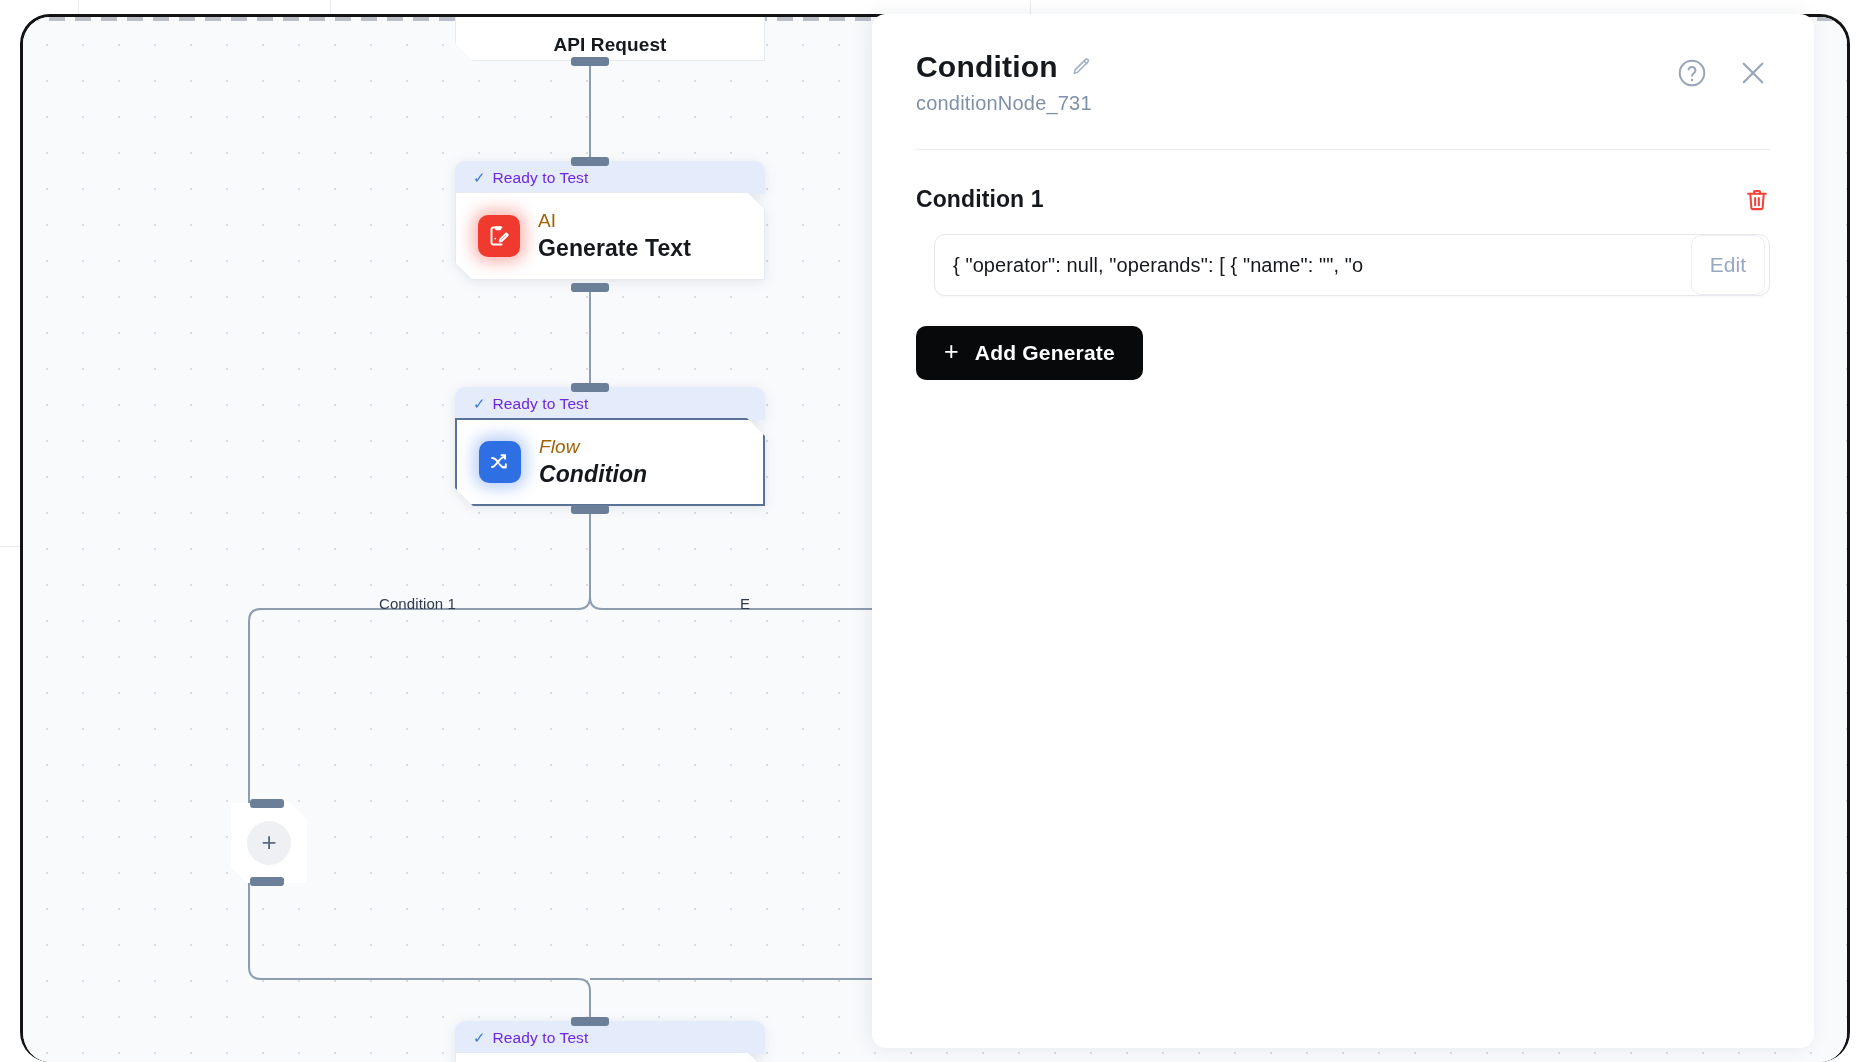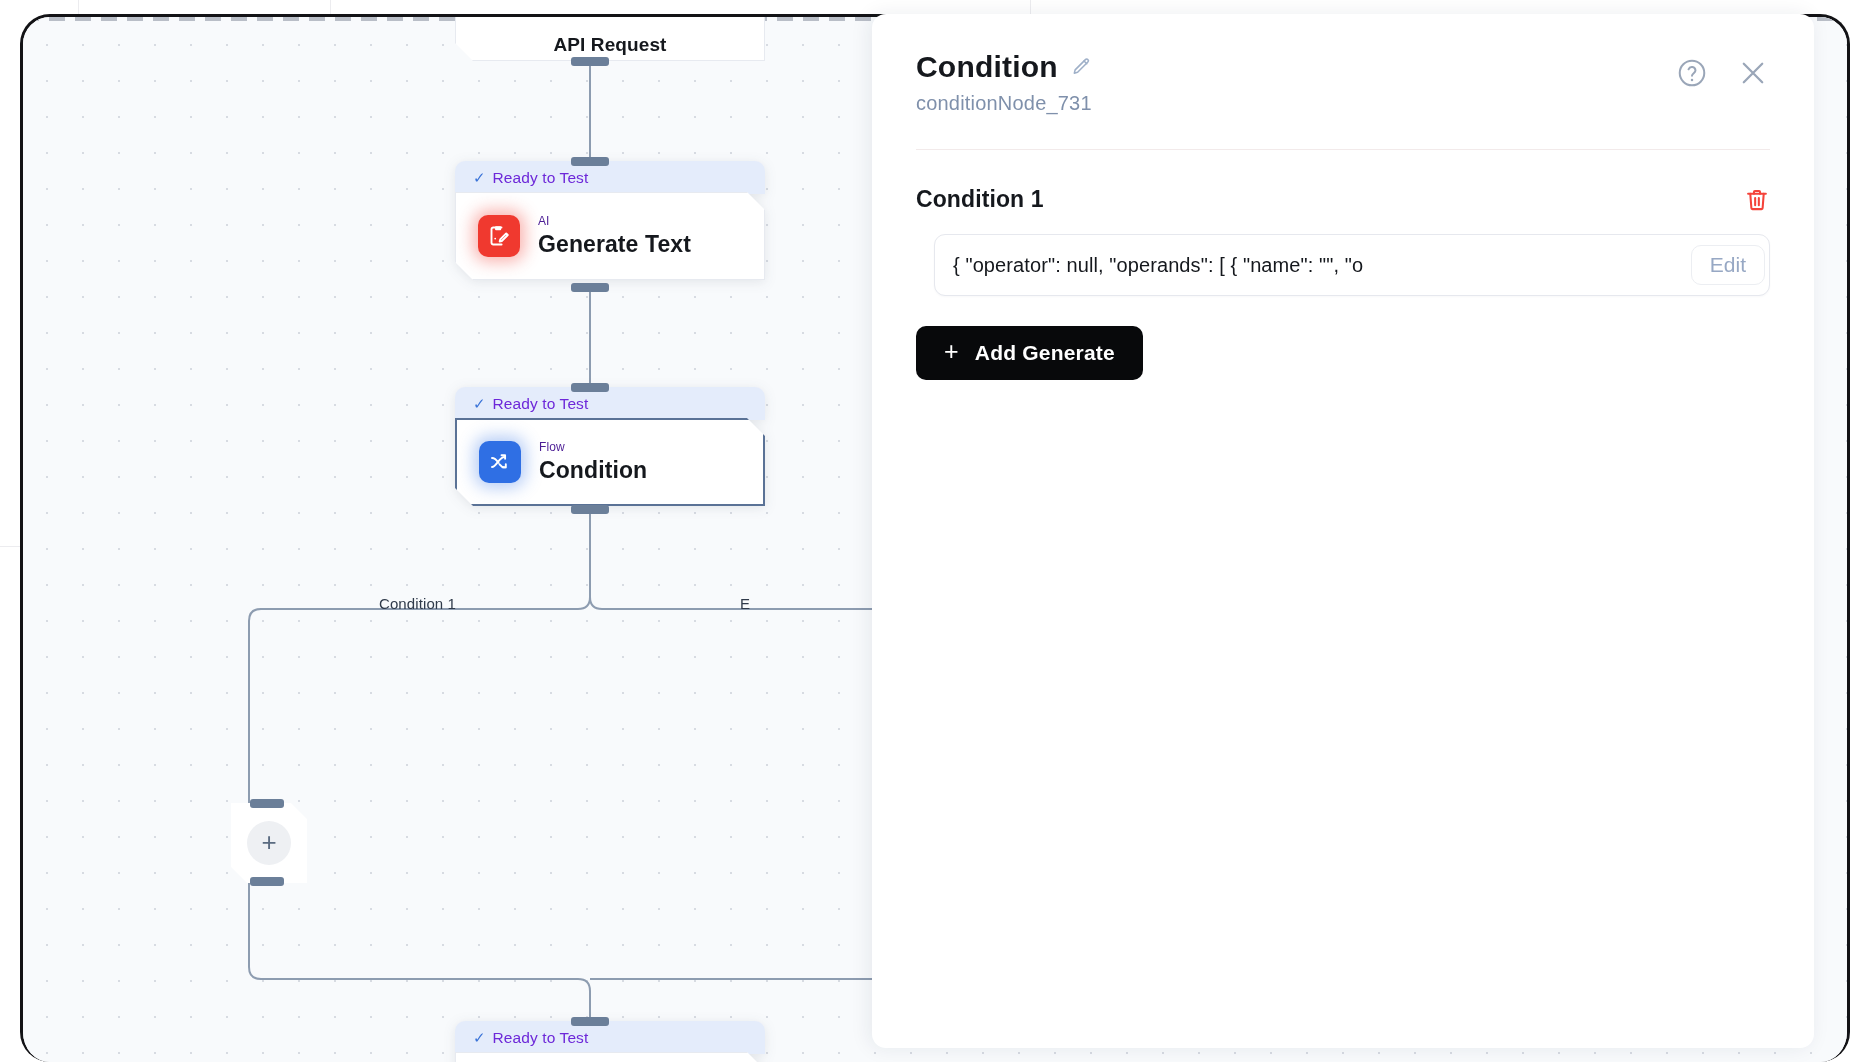--- a/index.html
+++ b/index.html
@@ -144,20 +144,21 @@
       100% 100%,
       18px 100%,
       0 calc(100% - 18px)
     );
     border: 1px solid #e7eaf0;
     position: relative;
   }
 
   .node.selected .node-body {
     border: 2px solid #5a7296;
+    font-style: italic;
   }
 
   .node-icon {
     width: 42px;
     height: 42px;
     border-radius: 10px;
     display: flex;
     align-items: center;
     justify-content: center;
     flex: 0 0 auto;
@@ -167,22 +168,22 @@
     box-shadow: 0 0 16px 5px rgba(240,57,47,0.38);
   }
   .node-icon.flow {
     background: #2f6fe4;
     box-shadow: 0 0 16px 5px rgba(47,111,228,0.34);
   }
   .node-icon svg { display: block; }
 
   .node-texts { display: flex; flex-direction: column; gap: 3px; }
   .node-kind {
-    font-size: 12px;
-    color: #4c1d95;
+    font-size: 19px;
+    color: #a16207;
     letter-spacing: 0.1px;
   }
   .node-title {
     font-size: 23px;
     font-weight: 700;
     color: #15181d;
     letter-spacing: 0.1px;
   }
 
   
@@ -341,21 +342,21 @@
     flex: 1 1 auto;
     font-size: 20px;
     color: #15181d;
     letter-spacing: 0.1px;
     white-space: nowrap;
     overflow: hidden;
     line-height: 1.2;
   }
   #edit-condition-button {
     flex: 0 0 auto;
-    height: 40px;
+    height: 60px;
     padding: 0 18px;
     border: 1px solid #eceef2;
     border-radius: 10px;
     background: #ffffff;
     color: #97a8c4;
     font-size: 21px;
     font-family: "Liberation Sans", sans-serif;
     cursor: pointer;
     display: flex;
     align-items: center;

